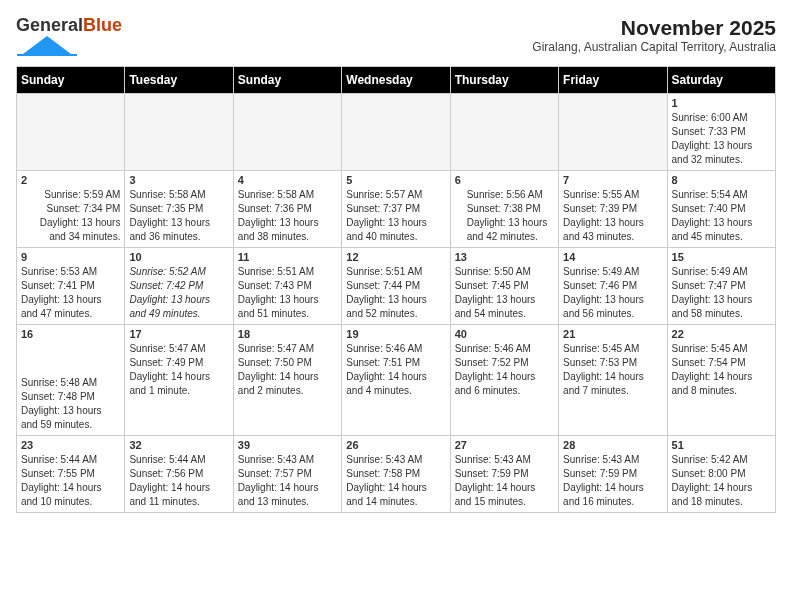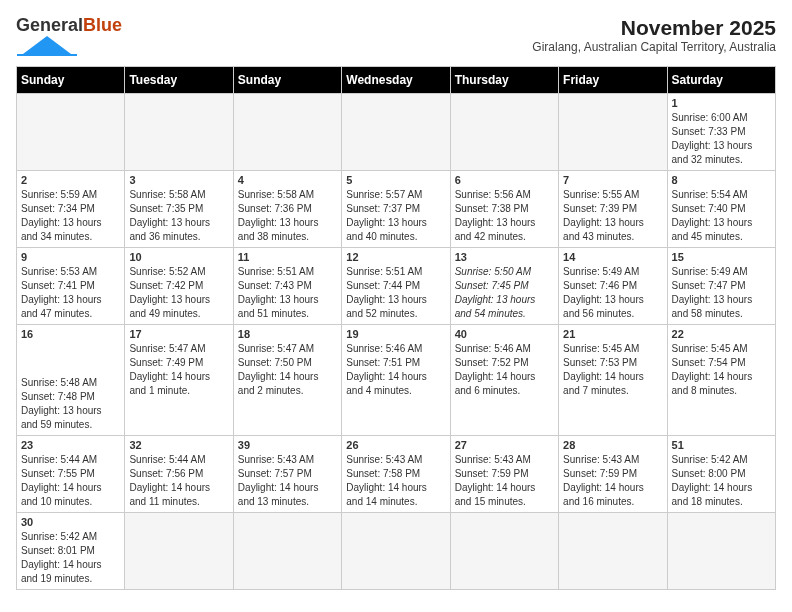--- a/index.html
+++ b/index.html
@@ -125,21 +125,21 @@
           <span class="day-num">1</span>
           <div class="day-info" style="white-space: pre-line;">Sunrise: 6:00 AM
 Sunset: 7:33 PM
 Daylight: 13 hours
 and 32 minutes.</div>
         </td>
       </tr>
       <tr>
         <td>
           <span class="day-num">2</span>
-          <div class="day-info" style="white-space: pre-line;">Sunrise: 5:59 AM
+          <div class="day-info" style="white-space: pre-line; text-align: right;">Sunrise: 5:59 AM
 Sunset: 7:34 PM
 Daylight: 13 hours
 and 34 minutes.</div>
         </td>
         <td>
           <span class="day-num">3</span>
           <div class="day-info" style="white-space: pre-line;">Sunrise: 5:58 AM
 Sunset: 7:35 PM
 Daylight: 13 hours
 and 36 minutes.</div>
@@ -153,21 +153,21 @@
         </td>
         <td>
           <span class="day-num">5</span>
           <div class="day-info" style="white-space: pre-line;">Sunrise: 5:57 AM
 Sunset: 7:37 PM
 Daylight: 13 hours
 and 40 minutes.</div>
         </td>
         <td>
           <span class="day-num">6</span>
-          <div class="day-info" style="white-space: pre-line;">Sunrise: 5:56 AM
+          <div class="day-info" style="white-space: pre-line; margin-left: 12px;">Sunrise: 5:56 AM
 Sunset: 7:38 PM
 Daylight: 13 hours
 and 42 minutes.</div>
         </td>
         <td>
           <span class="day-num">7</span>
           <div class="day-info" style="white-space: pre-line;">Sunrise: 5:55 AM
 Sunset: 7:39 PM
 Daylight: 13 hours
 and 43 minutes.</div>
@@ -183,42 +183,42 @@
       <tr>
         <td>
           <span class="day-num">9</span>
           <div class="day-info" style="white-space: pre-line;">Sunrise: 5:53 AM
 Sunset: 7:41 PM
 Daylight: 13 hours
 and 47 minutes.</div>
         </td>
         <td>
           <span class="day-num">10</span>
-          <div class="day-info" style="white-space: pre-line;">Sunrise: 5:52 AM
+          <div class="day-info" style="white-space: pre-line; font-style: italic;">Sunrise: 5:52 AM
 Sunset: 7:42 PM
 Daylight: 13 hours
 and 49 minutes.</div>
         </td>
         <td>
           <span class="day-num">11</span>
           <div class="day-info" style="white-space: pre-line;">Sunrise: 5:51 AM
 Sunset: 7:43 PM
 Daylight: 13 hours
 and 51 minutes.</div>
         </td>
         <td>
           <span class="day-num">12</span>
           <div class="day-info" style="white-space: pre-line;">Sunrise: 5:51 AM
 Sunset: 7:44 PM
 Daylight: 13 hours
 and 52 minutes.</div>
         </td>
         <td>
           <span class="day-num">13</span>
-          <div class="day-info" style="white-space: pre-line; font-style: italic;">Sunrise: 5:50 AM
+          <div class="day-info" style="white-space: pre-line;">Sunrise: 5:50 AM
 Sunset: 7:45 PM
 Daylight: 13 hours
 and 54 minutes.</div>
         </td>
         <td>
           <span class="day-num">14</span>
           <div class="day-info" style="white-space: pre-line;">Sunrise: 5:49 AM
 Sunset: 7:46 PM
 Daylight: 13 hours
 and 56 minutes.</div>
@@ -325,30 +325,15 @@
 Daylight: 14 hours
 and 16 minutes.</div>
         </td>
         <td>
           <span class="day-num">51</span>
           <div class="day-info" style="white-space: pre-line;">Sunrise: 5:42 AM
 Sunset: 8:00 PM
 Daylight: 14 hours
 and 18 minutes.</div>
         </td>
-      </tr>
-      <tr class="last-row">
-        <td>
-          <span class="day-num">30</span>
-          <div class="day-info" style="white-space: pre-line;">Sunrise: 5:42 AM
-Sunset: 8:01 PM
-Daylight: 14 hours
-and 19 minutes.</div>
-        </td>
-        <td class="empty"></td>
-        <td class="empty"></td>
-        <td class="empty"></td>
-        <td class="empty"></td>
-        <td class="empty"></td>
-        <td class="empty"></td>
       </tr>
     </tbody>
 </table>
 
 </body></html>

